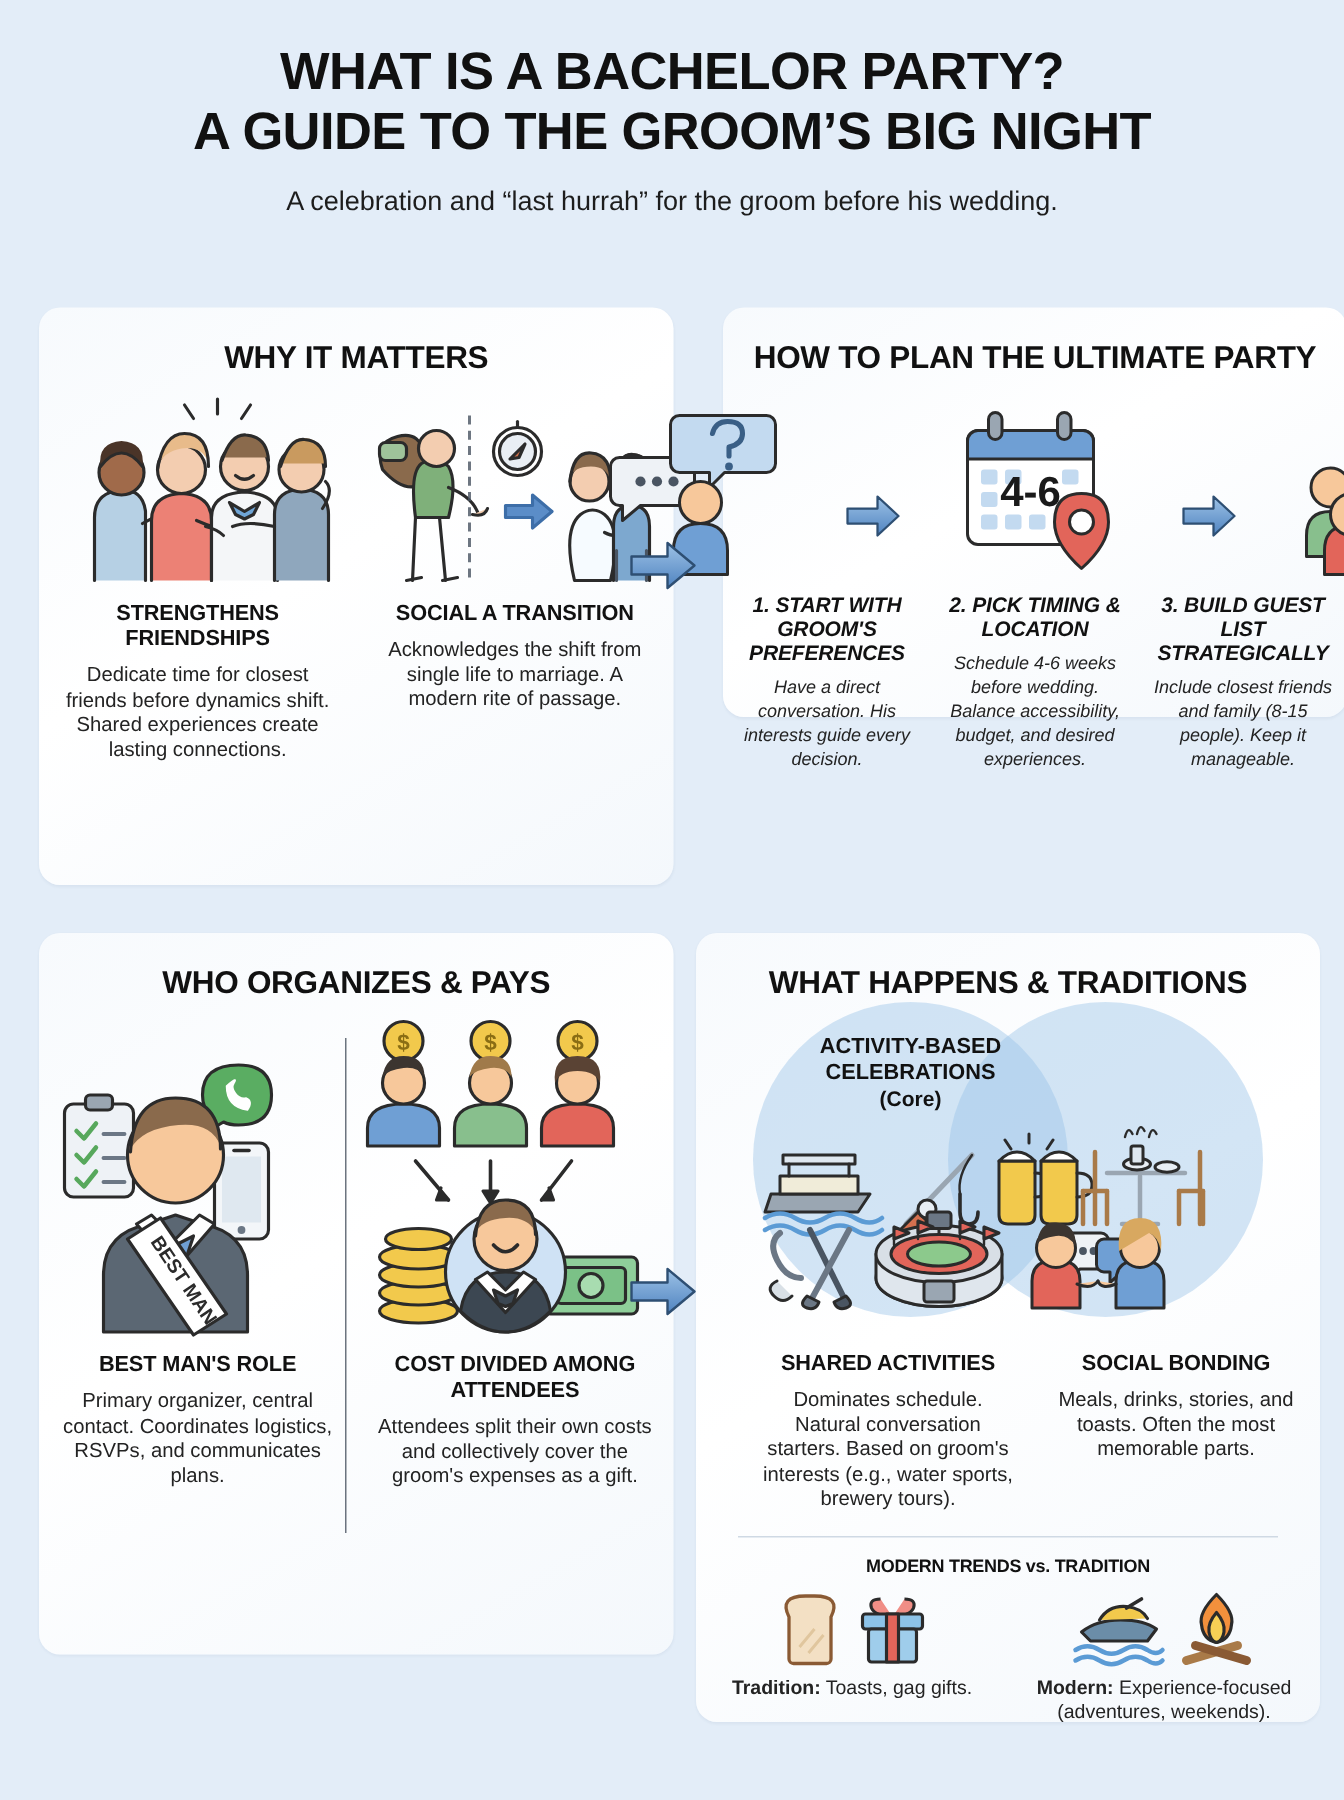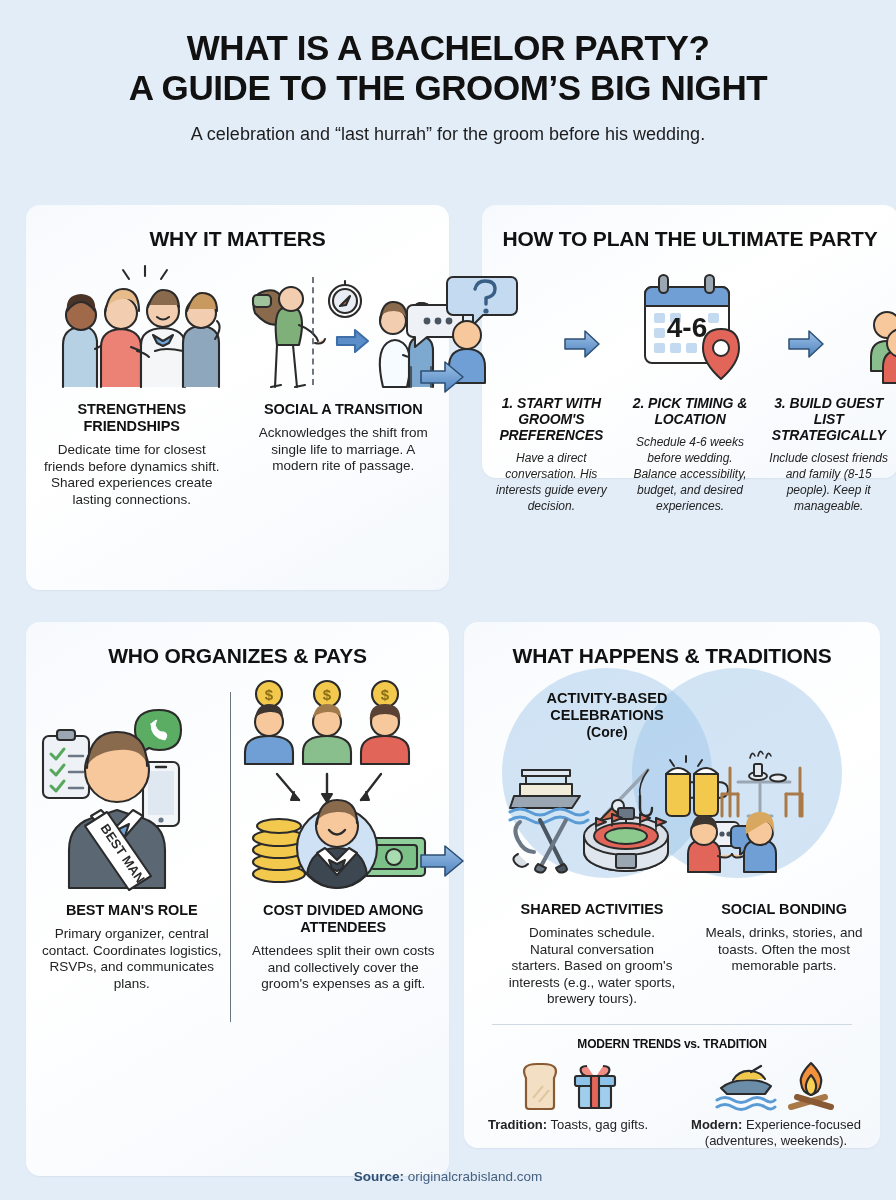--- a/index.html
+++ b/index.html
@@ -31,21 +31,21 @@
   .row{display:flex;gap:0;position:relative;}
   .panel{
     background:linear-gradient(150deg,#f7fafd 0%,#ffffff 45%,#f4f8fc 100%);
     border-radius:14px;
     box-sizing:border-box;
     position:relative;
     box-shadow:0 1px 2px rgba(40,70,110,.06);
   }
   .p1{width:423px;height:385px;margin-left:22px;}
   .p2{width:416px;height:273px;margin-left:33px;}
-  .p3{width:423px;height:554px;margin-left:22px;}
+  .p3{width:423px;height:481px;margin-left:22px;}
   .p4{width:416px;height:526px;margin-left:15px;}
   .row2{margin-top:32px;}
 
   .panel-title{
     text-align:center;font-size:21px;font-weight:bold;letter-spacing:-0.2px;
     color:#111;margin:0;padding-top:22px;
   }
 
   
   .connector{
@@ -597,16 +597,13 @@
             </div>
             <div class="trend-txt">
               <b>Modern:</b><span> Experience-focused (adventures, weekends).</span>
             </div>
           </div>
         </div>
       </div>
     </div>
   </div>
 
-  <div class="footer">
-    <b>Source:</b><span> originalcrabisland.com</span>
-  </div>
 </div>
 
 </body></html>

